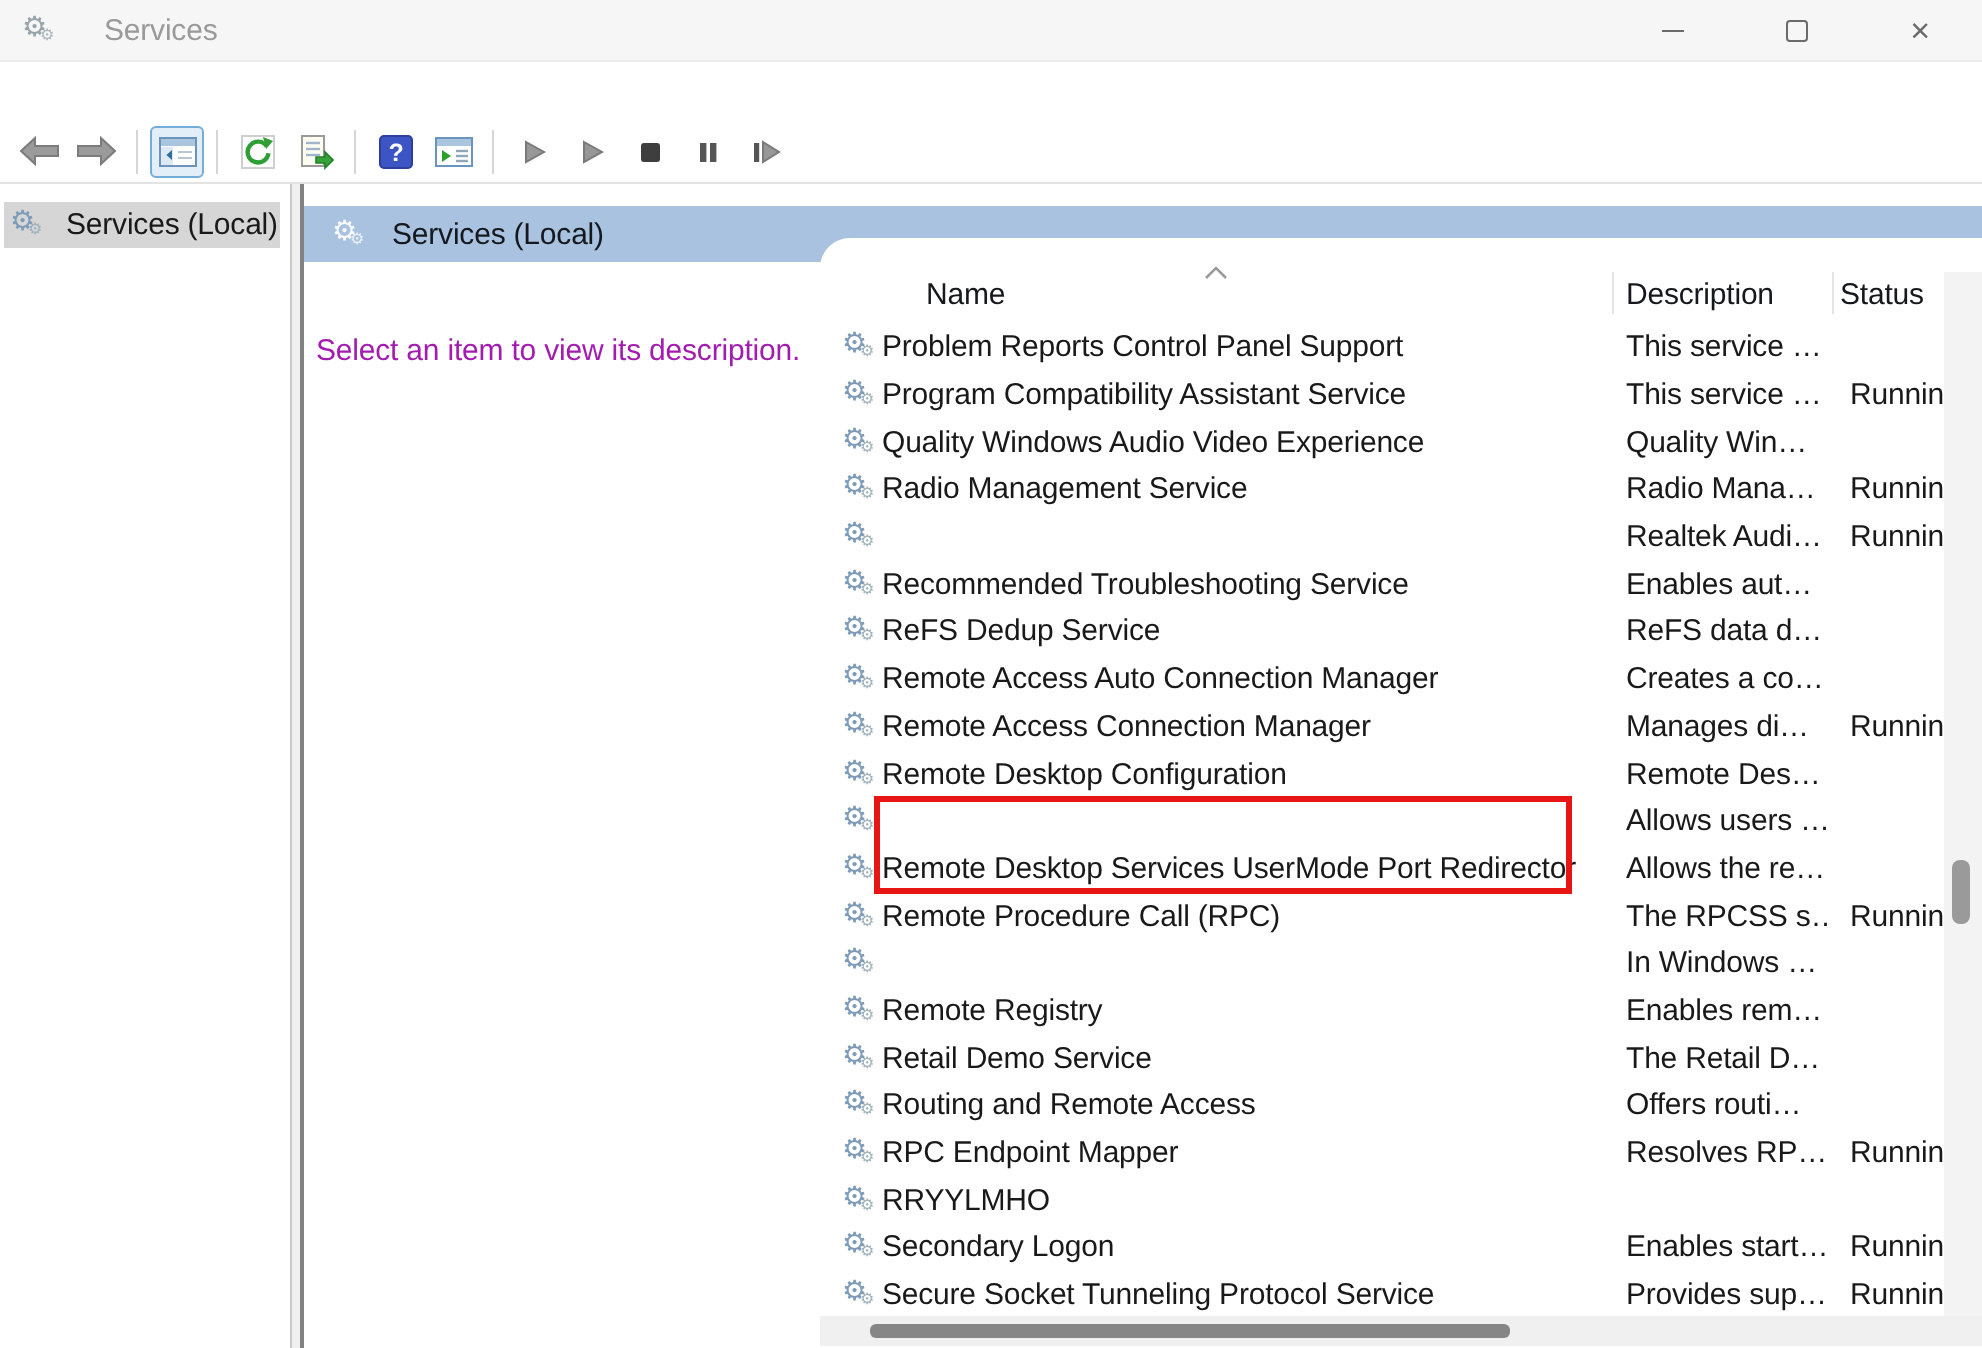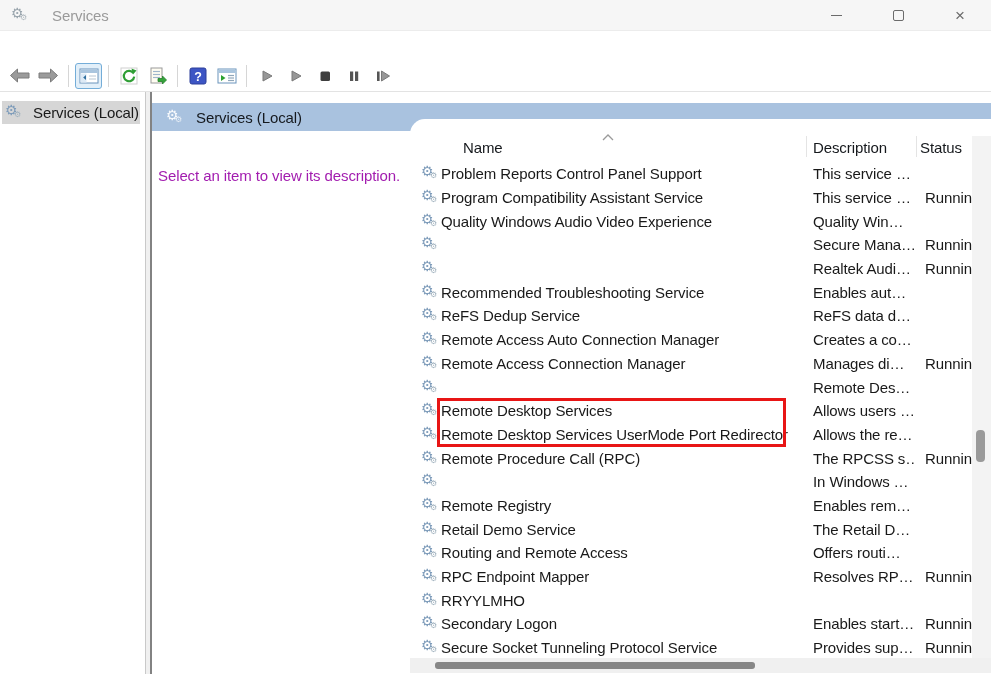--- a/index.html
+++ b/index.html
@@ -245,22 +245,23 @@
     </span>
     <span class="cell-desc">Quality Win…</span>
     <span class="cell-status"></span>
   </div>
             <div class="srow">
     <span class="cell-name">
       <span class="gear">
                   <span class="g-main">⚙</span>
                   <span class="g-sub">⚙</span>
                 </span>
-    </span>
-    <span class="cell-desc">Secure Mana…</span>
+      <span>Radio Management Service</span>
+    </span>
+    <span class="cell-desc">Radio Mana…</span>
     <span class="cell-status">Running</span>
   </div>
             <div class="srow">
     <span class="cell-name">
       <span class="gear">
                   <span class="g-main">⚙</span>
                   <span class="g-sub">⚙</span>
                 </span>
     </span>
     <span class="cell-desc">Realtek Audi…</span>
@@ -309,31 +310,31 @@
     </span>
     <span class="cell-desc">Manages di…</span>
     <span class="cell-status">Running</span>
   </div>
             <div class="srow">
     <span class="cell-name">
       <span class="gear">
                   <span class="g-main">⚙</span>
                   <span class="g-sub">⚙</span>
                 </span>
+      <span>Remote Desktop Configuration</span>
     </span>
     <span class="cell-desc">Remote Des…</span>
     <span class="cell-status"></span>
   </div>
             <div class="srow">
     <span class="cell-name">
       <span class="gear">
                   <span class="g-main">⚙</span>
                   <span class="g-sub">⚙</span>
                 </span>
-      <span>Remote Desktop Services</span>
     </span>
     <span class="cell-desc">Allows users …</span>
     <span class="cell-status"></span>
   </div>
             <div class="srow">
     <span class="cell-name">
       <span class="gear">
                   <span class="g-main">⚙</span>
                   <span class="g-sub">⚙</span>
                 </span>

